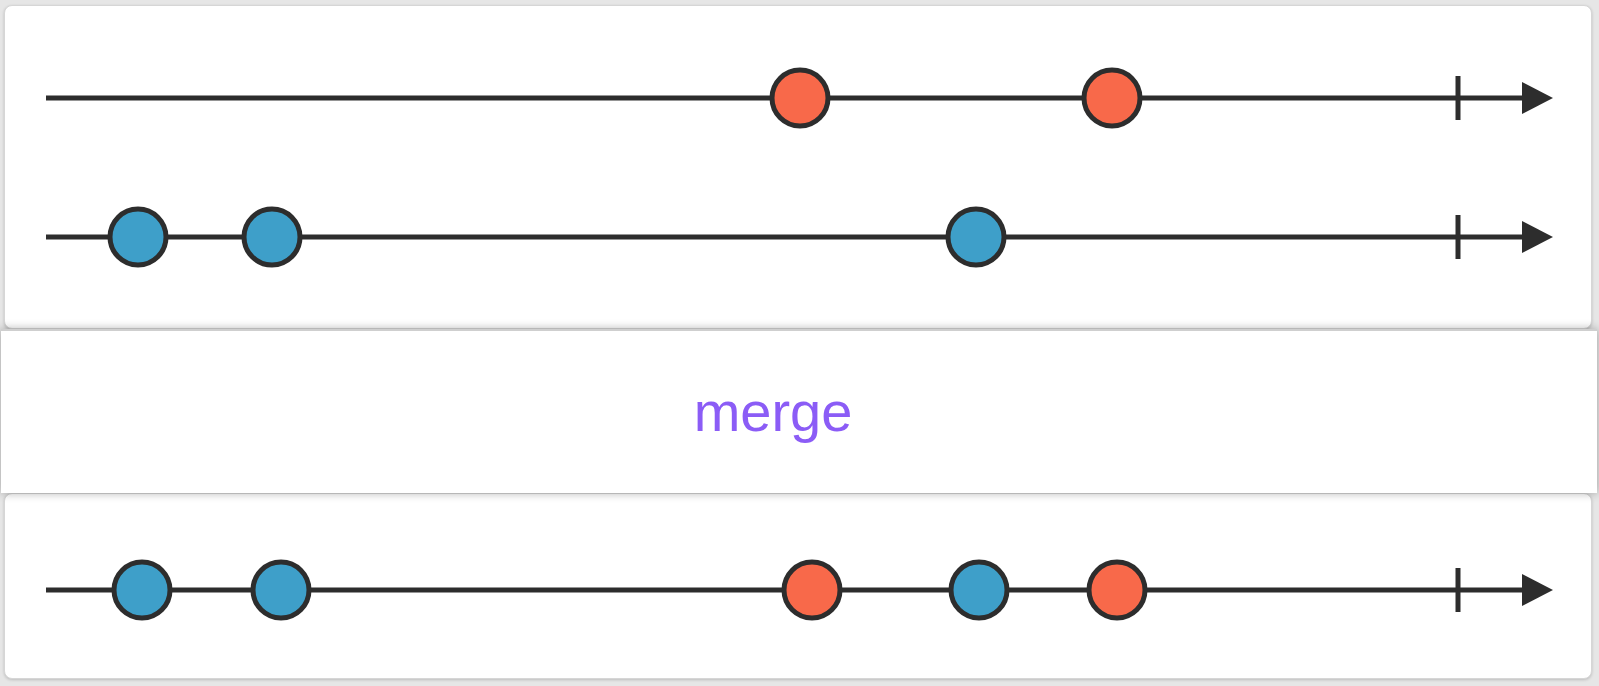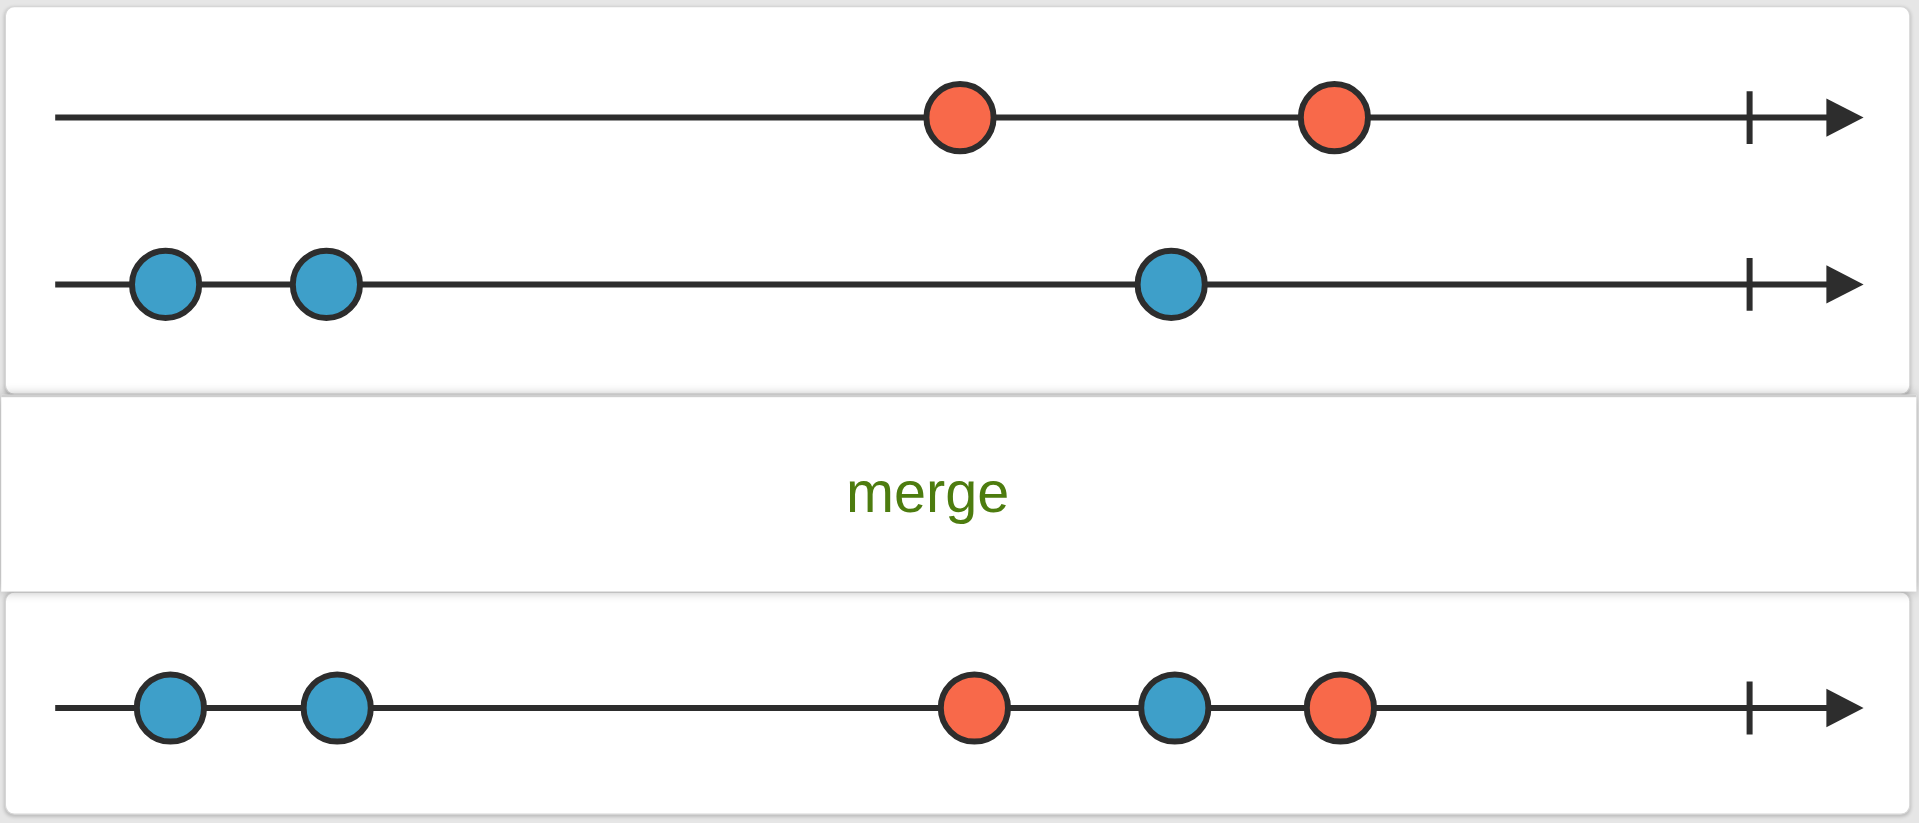--- a/index.html
+++ b/index.html
@@ -33,23 +33,23 @@
     background: #ffffff;
     border-top: 2px solid #cfcfcf;
     box-shadow: 0 0 9px rgba(0,0,0,0.32);
     display: flex;
     align-items: center;
     justify-content: center;
     z-index: 5;
     box-sizing: border-box;
   }
   .merge-label {
-    font-size: 48px;
+    font-size: 56px;
     line-height: 1;
-    color: #4d7c0f;
+    color: #8b5cf6;
     transform: translateX(-26px);
   }
   .timeline {
     position: absolute;
     left: 0;
     width: 1599px;
     height: 130px;
     z-index: 2;
   }
   .timeline svg { display: block; }

